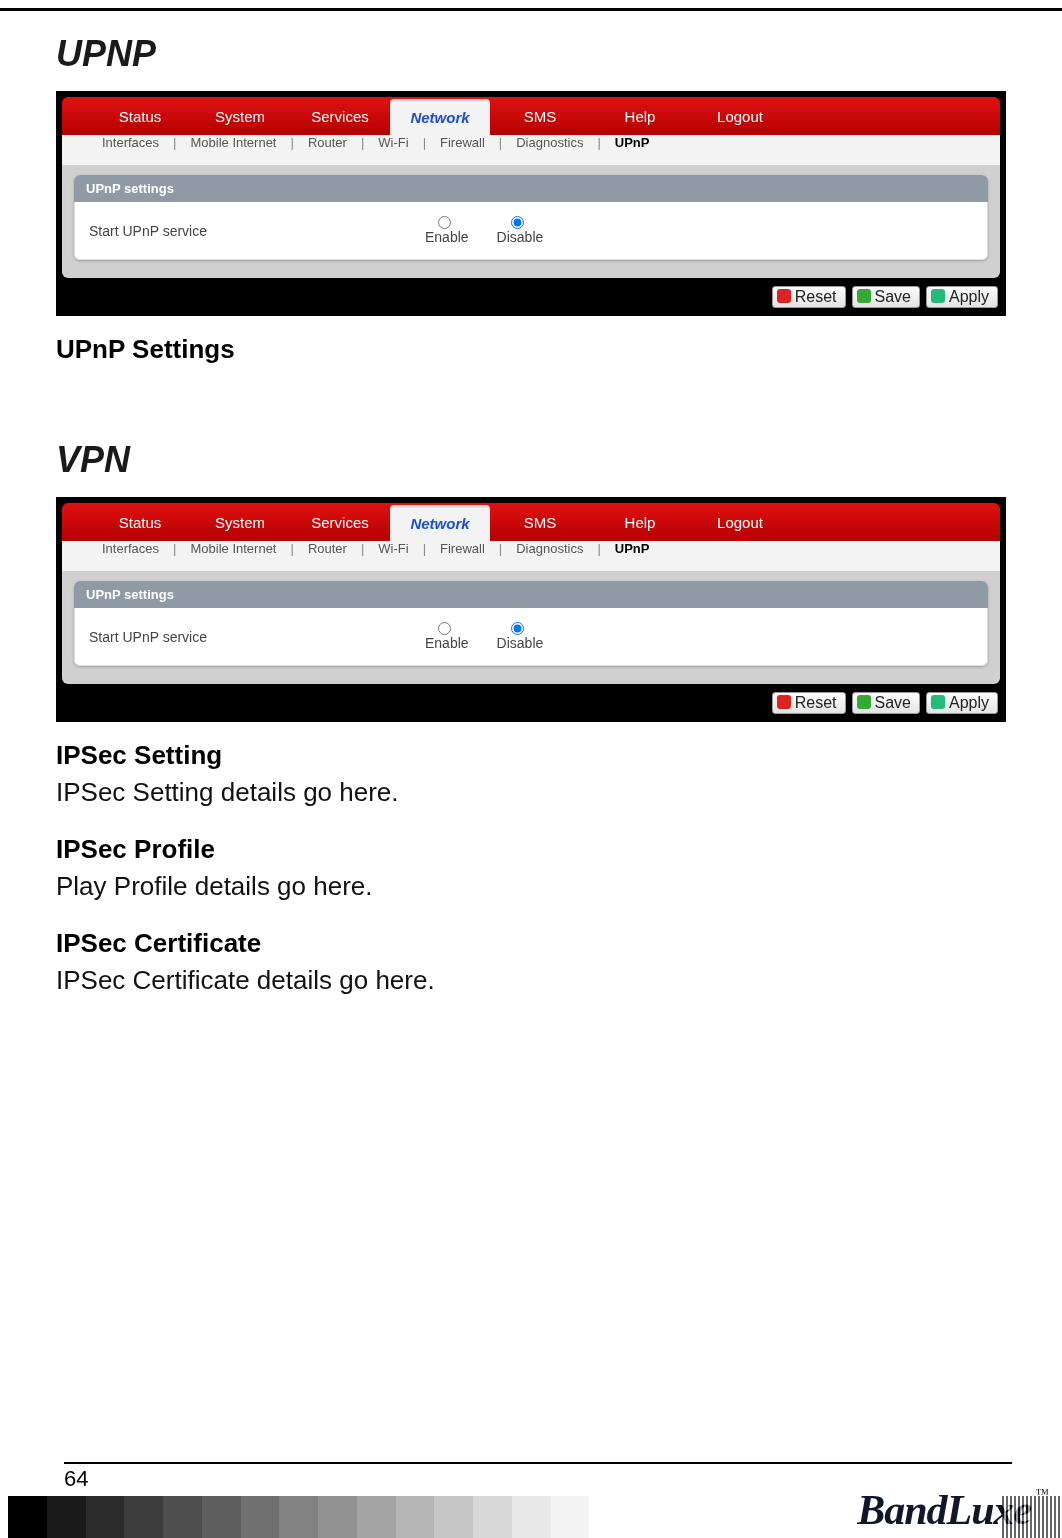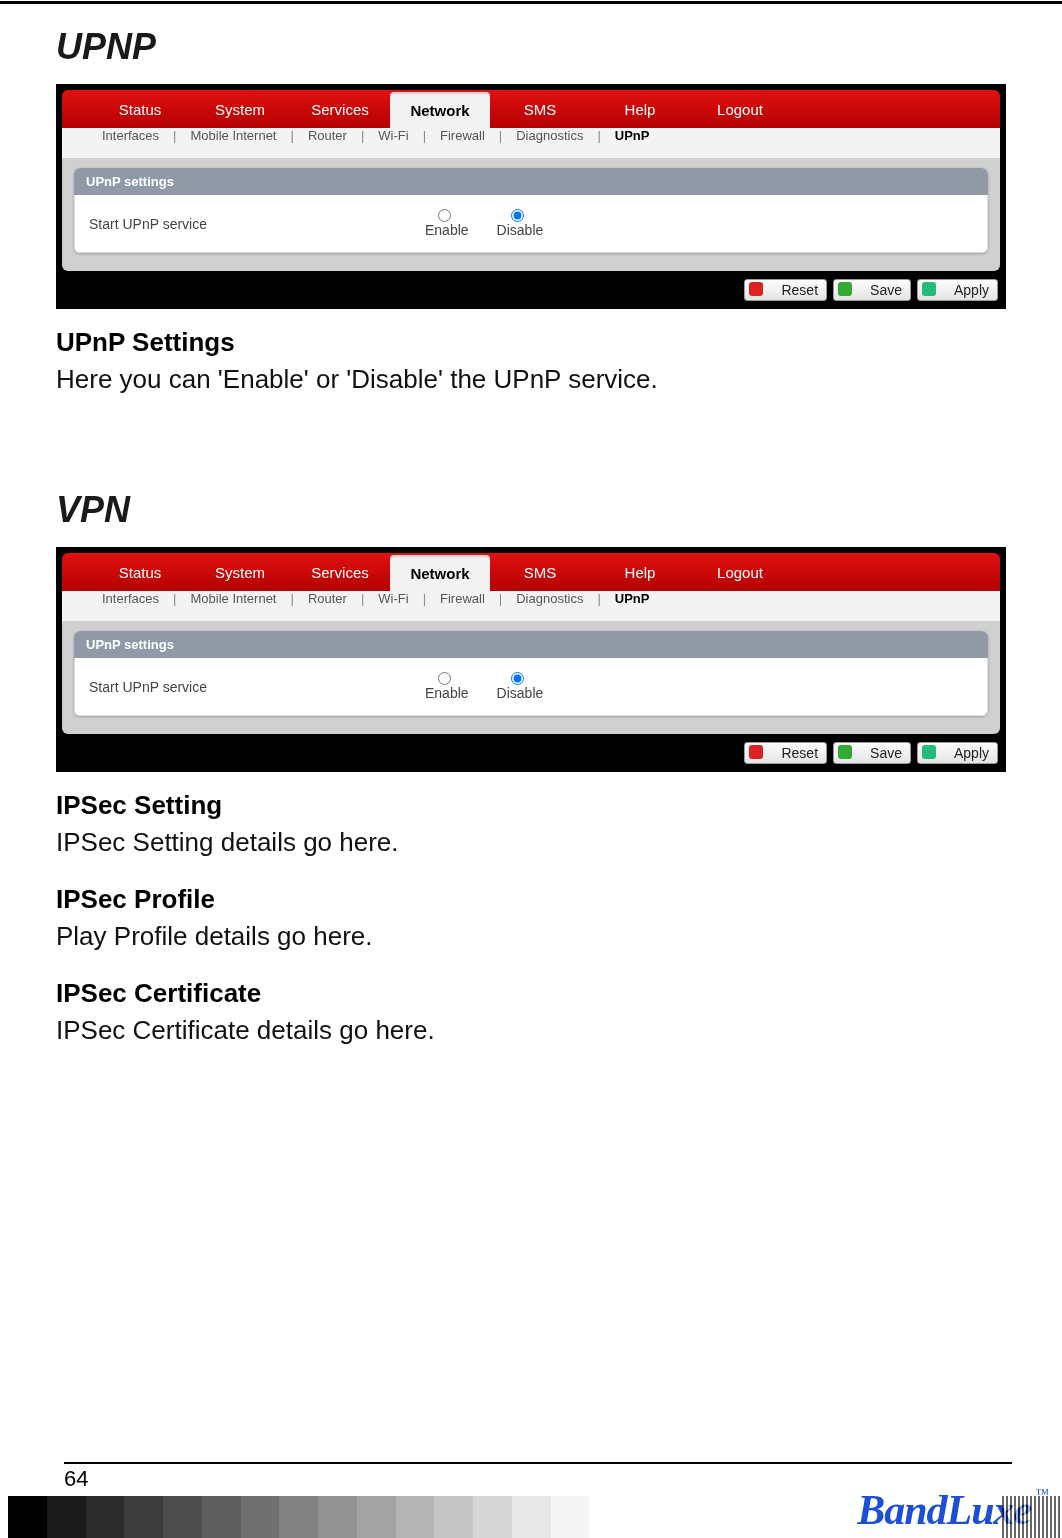--- a/index.html
+++ b/index.html
@@ -7,21 +7,21 @@
     width: 1062px;
     height: 1538px;
     font-family: Arial, Helvetica, sans-serif;
     color: #000;
     background: #fff;
     position: relative;
   }
   .page {
     padding: 0 56px;
     border-top: 3px solid #000;
-    margin-top: 1px;
+    margin-top: 8px;
   }
   .section-title {
     font-style: italic;
     font-weight: bold;
     font-size: 36px;
     color: #1a1a1a;
     margin: 22px 0 16px 0;
   }
   .router-panel {
     background: #000;
@@ -42,27 +42,28 @@
     color: #fff;
     display: flex;
     align-items: center;
     justify-content: center;
     width: 100px;
     cursor: pointer;
     user-select: none;
   }
   .nav-item.active {
     background: #f3f3f3;
-    color: #000000;
+    color: #1d4ed8;
     font-weight: bold;
     border-top-left-radius: 4px;
     border-top-right-radius: 4px;
     margin-top: 2px;
     height: 36px;
     box-shadow: inset 0 2px 2px rgba(0,0,0,.15);
+    font-style: italic;
   }
   .sub-nav {
     background: #f3f3f3;
     height: 30px;
     display: flex;
     align-items: flex-start;
     padding-left: 28px;
     font-size: 13px;
     color: #555;
     gap: 0;
@@ -114,22 +115,22 @@
     display: flex;
     gap: 6px;
     justify-content: flex-end;
     margin-top: 8px;
     padding-right: 2px;
   }
   .btn {
     background: linear-gradient(#fdfdfd, #e4e4e4);
     border: 1px solid #999;
     border-radius: 3px;
-    font-size: 14px;
-    padding: 2px 8px 2px 36px;
+    font-size: 16px;
+    padding: 2px 8px 2px 22px;
     position: relative;
     cursor: pointer;
     color: #222;
     line-height: 16px;
   }
   .btn::before {
     content: '';
     position: absolute;
     left: 4px; top: 2px;
     width: 14px; height: 14px;
@@ -176,21 +177,21 @@
     display: flex;
   }
   .gradient-bar div { flex: 1; }
   .logo {
     position: absolute;
     right: 14px; bottom: 4px;
     font-family: Georgia, 'Times New Roman', serif;
     font-style: italic;
     font-weight: bold;
     font-size: 42px;
-    color: #1d4ed8;
+    color: #0f172a;
     letter-spacing: -1px;
   }
   .logo .tm { font-size: 14px; vertical-align: top; font-style: normal; font-weight: normal; margin-left: 4px; }
   .right-stripes {
     position: absolute;
     right: 0; bottom: 0;
     width: 60px; height: 42px;
     background: repeating-linear-gradient(90deg, #000 0 2px, #fff 2px 4px);
     opacity: .6;
   }
@@ -244,21 +245,20 @@
       </div>
     </div>
     <div class="actions">
       <button class="btn reset">Reset</button>
       <button class="btn save">Save</button>
       <button class="btn apply">Apply</button>
     </div>
   </div>
 
   <div class="h3">UPnP Settings</div>
-  <div class="p">Here you can 'Enable' or 'Disable' the UPnP service.</div>
 
   <div class="spacer"></div>
 
   <div class="section-title">VPN</div>
 
   <div class="router-panel">
     <div class="nav-bar">
       <div class="nav-item">Status</div>
       <div class="nav-item">System</div>
       <div class="nav-item">Services</div>

